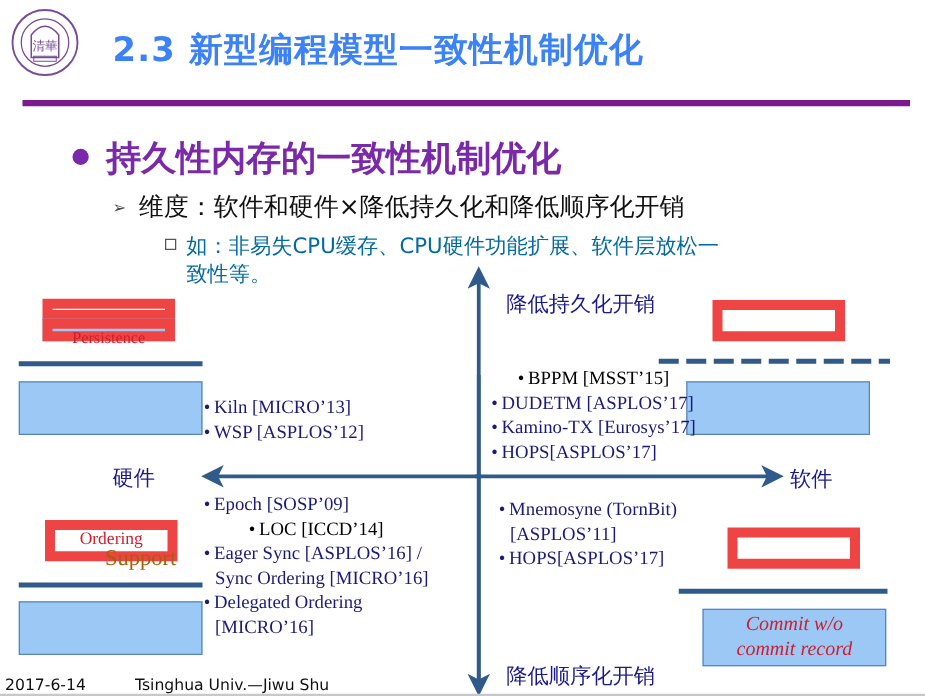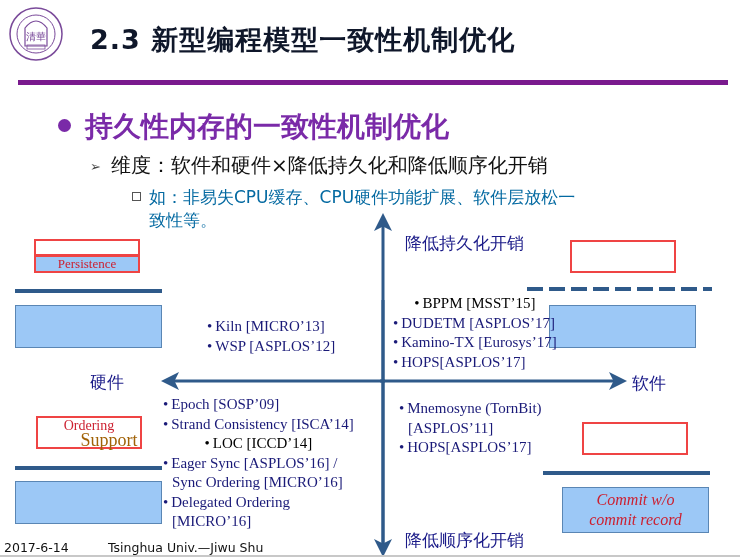--- a/index.html
+++ b/index.html
@@ -1,33 +1,33 @@
 <!DOCTYPE html>
 <html><head>
 <meta charset="utf-8">
 <style>
   html, body { margin:0; padding:0; }
   body { width:740px; height:557px; position:relative; background:#ffffff; overflow:hidden;
          font-family:"DejaVu Sans", sans-serif; }
   .abs { position:absolute; }
   .logo { left:8px; top:6px; width:56px; height:56px; }
-  .title { left:90px; top:22px; font-size:27px; font-weight:bold; color:#0f172a; font-family:"DejaVu Sans", sans-serif; letter-spacing:1px; white-space:nowrap; }
+  .title { left:90px; top:22px; font-size:27px; font-weight:bold; color:#3b82f6; font-family:"DejaVu Sans", sans-serif; letter-spacing:1px; white-space:nowrap; }
   .title-rule { left:18px; top:80px; width:710px; height:5px; background:#7a1a8e; }
   .l1 { left:58px; top:108px; font-size:28px; font-weight:bold; color:#7a2aa8; white-space:nowrap; }
   .l1 .dot { display:inline-block; width:13px; height:13px; border-radius:50%; background:#7a2aa8; margin-right:14px; vertical-align:middle; position:relative; top:-3px; }
   .l2 { left:90px; top:152px; font-size:20px; color:#111; white-space:nowrap; }
   .l2 .arrow { font-size:13px; color:#444; margin-right:10px; vertical-align:middle; }
   .l3 { left:132px; top:186px; font-size:17px; color:#0369a1; line-height:23px; width:560px; }
   .l3 .sq { display:inline-block; width:7px; height:7px; border:1px solid #555; margin-right:8px; vertical-align:middle; position:relative; top:-2px; }
   .l3 .c2 { padding-left:17px; display:block; }
   .axis-label { font-size:17px; color:#1a1a88; white-space:nowrap; }
   .ref { font-family:"Liberation Serif", "DejaVu Serif", serif; font-size:15px; color:#1a1a78; line-height:19.5px; white-space:nowrap; }
   .ref .b { margin-right:3px; }
   .ref .red { color:#000000;text-align:center; }
-  .box-outline { border:2px solid #ef4444; background:#fff; box-sizing:border-box; }
+  .box-outline { border:8px solid #ef4444; background:#fff; box-sizing:border-box; }
   .box-fill { background:#9cc8f6; border:1px solid #5a86b4; box-sizing:border-box; }
   .bar { background:#2f5a8a; height:4px; }
   .red-text { color:#cc2030; font-family:"Liberation Serif", "DejaVu Serif", serif; text-align:center; }
   .footer { top:540px; font-size:12.5px; color:#111; white-space:nowrap; }
   .footer-rule { left:0; top:555px; width:740px; height:2px; background:#c8c8c8; }
 </style>
 </head>
 <body>
 
 <div class="abs logo">
@@ -71,21 +71,21 @@
 <div class="abs axis-label" style="left:90px;top:371px;">硬件</div>
 <div class="abs axis-label" style="left:632px;top:372px;">软件</div>
 
 <div class="abs box-outline" style="left:34px;top:239px;width:106px;height:17px;"></div>
 <div class="abs box-outline" style="left:34px;top:255px;width:106px;height:18px;background:#9cc8f6;">
   <div class="red-text" style="font-size:13px;line-height:14px;">Persistence</div>
 </div>
 <div class="abs bar" style="left:15px;top:289px;width:147px;"></div>
 <div class="abs box-fill" style="left:15px;top:305px;width:147px;height:43px;"></div>
 
-<div class="abs ref" style="left:163px;top:317px;margin-left:44px;">
+<div class="abs ref" style="left:163px;top:317px;">
   <div><span class="b">•</span><span>Kiln [MICRO’13]</span></div>
   <div><span class="b">•</span><span>WSP [ASPLOS’12]</span></div>
 </div>
 
 <div class="abs box-outline" style="left:570px;top:240px;width:106px;height:33px;"></div>
 <div class="abs box-fill" style="left:549px;top:305px;width:147px;height:43px;"></div>
 <div class="abs ref" style="left:393px;top:294px;">
   <div class="red"><span class="b">•</span><span>BPPM [MSST’15]</span></div>
   <div><span class="b">•</span><span>DUDETM [ASPLOS’17]</span></div>
   <div><span class="b">•</span><span>Kamino-TX [Eurosys’17]</span></div>
@@ -93,21 +93,20 @@
 </div>
 
 <div class="abs box-outline" style="left:36px;top:416px;width:106px;height:33px;">
   <div class="red-text" style="font-size:14px;line-height:15px;margin-top:0px;">Ordering</div>
   <div class="red-text" style="font-size:18px;line-height:15px;color:#a16207;padding-left:40px;">Support</div>
 </div>
 <div class="abs bar" style="left:15px;top:466px;width:147px;"></div>
 <div class="abs box-fill" style="left:15px;top:481px;width:147px;height:43px;"></div>
 <div class="abs ref" style="left:163px;top:395px;">
   <div><span class="b">•</span><span>Epoch [SOSP’09]</span></div>
-  <div><span class="b">•</span><span>Strand Consistency [ISCA’14]</span></div>
   <div class="red"><span class="b">•</span><span>LOC [ICCD’14]</span></div>
   <div><span class="b">•</span><span>Eager Sync [ASPLOS’16] /</span></div>
   <div style="padding-left:9px;"><span>Sync Ordering [MICRO’16]</span></div>
   <div><span class="b">•</span><span>Delegated Ordering</span></div>
   <div style="padding-left:9px;"><span>[MICRO’16]</span></div>
 </div>
 
 <div class="abs ref" style="left:399px;top:399px;">
   <div><span class="b">•</span><span>Mnemosyne (TornBit)</span></div>
   <div style="padding-left:9px;"><span>[ASPLOS’11]</span></div>

